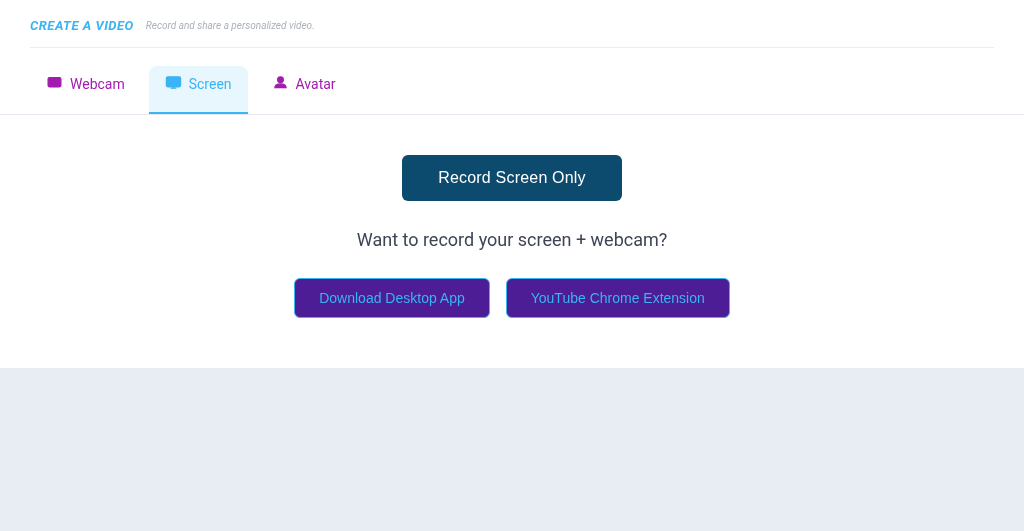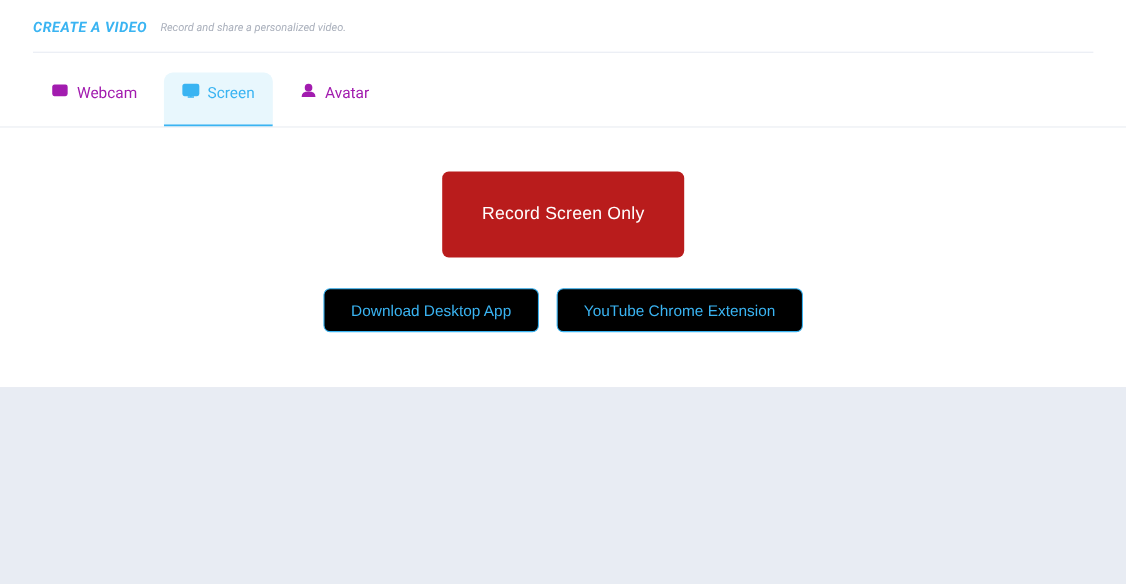--- a/index.html
+++ b/index.html
@@ -90,46 +90,46 @@
     .content-area {
       background: #ffffff;
       padding: 40px 30px 50px 30px;
       display: flex;
       flex-direction: column;
       align-items: center;
       gap: 28px;
     }
 
     .record-btn {
-      background: #b91c1c;
+      background: #0c4a6e;
       color: #ffffff;
       border: none;
       border-radius: 6px;
-      padding: 30px 36px;
+      padding: 14px 36px;
       font-size: 16px;
       font-weight: 500;
       cursor: pointer;
       letter-spacing: 0.2px;
       transition: background 0.2s;
     }
 
     .webcam-prompt {
       font-size: 18px;
       color: #3d4555;
       font-weight: 400;
     }
 
     .download-buttons {
       display: flex;
       gap: 16px;
     }
 
     .download-btn {
       border: 1.5px solid #3ab4f2;
-      background: #000000;
+      background: #4c1d95;
       color: #3ab4f2;
       border-radius: 6px;
       padding: 11px 24px;
       font-size: 14px;
       cursor: pointer;
       transition: background 0.2s, color 0.2s;
     }
 
     .gray-section {
       background: #e8ecf3;
@@ -187,20 +187,21 @@
         </svg>
       </span>
       <span class="tab-label">Avatar</span>
     </div>
   </div>
 </div>
 
 <div class="content-area">
   <button class="record-btn">Record Screen Only</button>
 
+  <p class="webcam-prompt">Want to record your screen + webcam?</p>
 
   <div class="download-buttons">
     <button class="download-btn">Download Desktop App</button>
     <button class="download-btn">YouTube Chrome Extension</button>
   </div>
 </div>
 
 <div class="gray-section"></div>
 
 </body></html>

